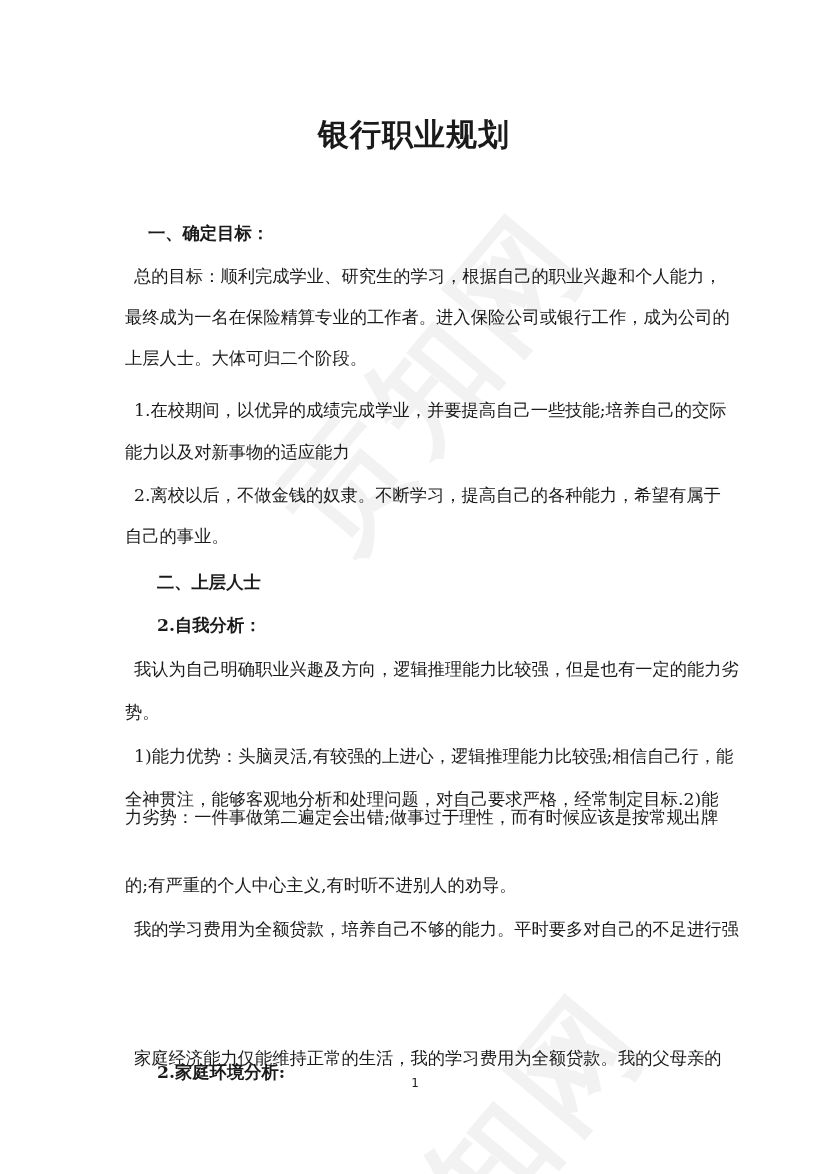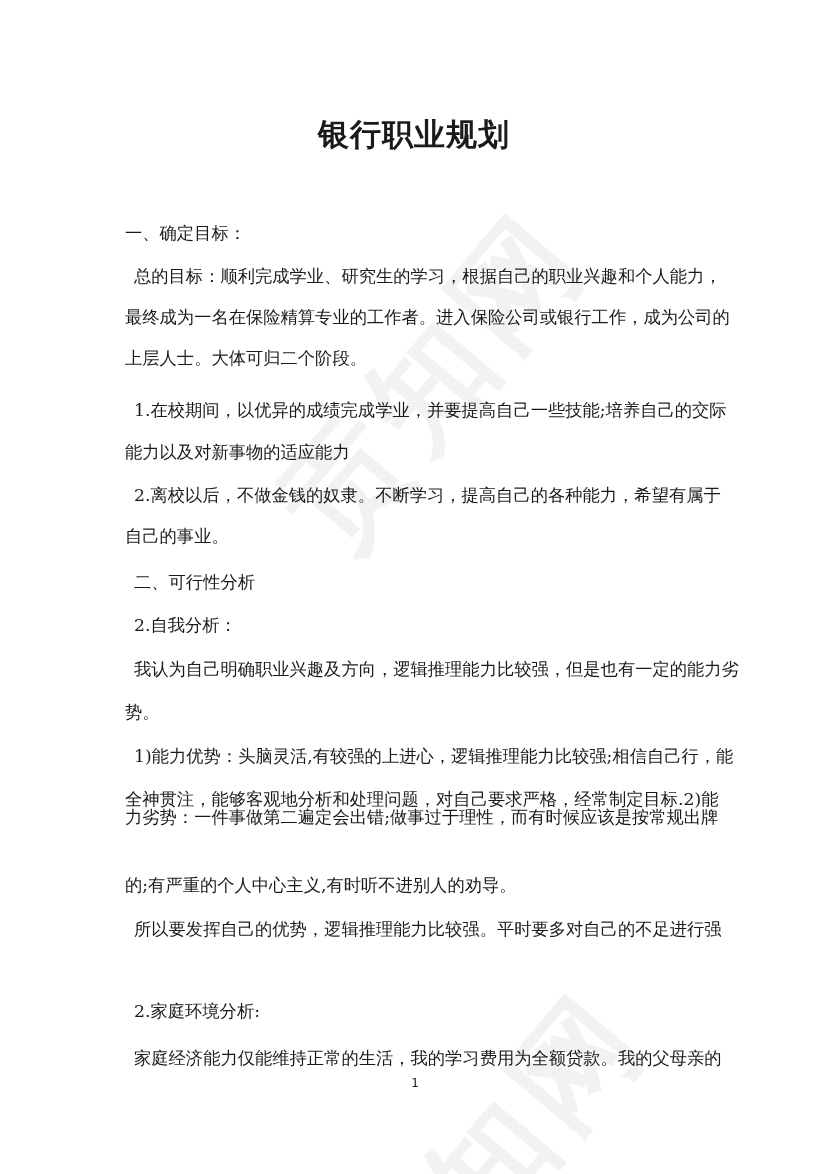--- a/index.html
+++ b/index.html
@@ -7,21 +7,21 @@
          font-family: "DejaVu Serif", "Liberation Serif", serif; color: #1a1a1a; }
   .page { position: absolute; left: 0; top: 0; width: 830px; height: 1174px; }
   .watermark { position: absolute; color: rgba(0,0,0,0.05); font-family: "DejaVu Sans", sans-serif;
                font-weight: bold; font-size: 120px; transform: rotate(-50deg); white-space: nowrap;
                pointer-events: none; letter-spacing: 10px; }
   .wm1 { left: 240px; top: 300px; }
   .wm2 { left: 300px; top: 1080px; }
   .title { position: absolute; top: 114px; left: 0; width: 828px; text-align: center;
            font-size: 31px; font-weight: bold; letter-spacing: 1px; }
   .line { position: absolute; left: 125px; width: 590px; font-size: 17.3px; white-space: nowrap; line-height: 24px; }
-  .bold { font-weight: normal; }
+  .bold { font-weight: bold; margin-left: 23px; }
   .indent { padding-left: 9px; }
   .pagenum { position: absolute; top: 1076px; left: 0; width: 830px; text-align: center; font-size: 12px;
              font-family: "DejaVu Sans", sans-serif; }
 </style>
 </head>
 <body>
 
 <div class="page">
   <div class="watermark wm1">贡知网</div>
   <div class="watermark wm2">贡知网</div>
@@ -29,26 +29,26 @@
   <div class="title">银行职业规划</div>
 
   <div class="line bold" style="top:221px">一、确定目标：</div>
   <div class="line indent" style="top:264px">总的目标：顺利完成学业、研究生的学习，根据自己的职业兴趣和个人能力，</div>
   <div class="line" style="top:305px">最终成为一名在保险精算专业的工作者。进入保险公司或银行工作，成为公司的</div>
   <div class="line" style="top:346px">上层人士。大体可归二个阶段。</div>
   <div class="line indent" style="top:398px">1.在校期间，以优异的成绩完成学业，并要提高自己一些技能;培养自己的交际</div>
   <div class="line" style="top:440px">能力以及对新事物的适应能力</div>
   <div class="line indent" style="top:483px">2.离校以后，不做金钱的奴隶。不断学习，提高自己的各种能力，希望有属于</div>
   <div class="line" style="top:524px">自己的事业。</div>
-  <div class="line bold indent" style="top:570px">二、可行性分析</div>
+  <div class="line bold indent" style="top:570px">二、上层人士</div>
   <div class="line bold indent" style="top:613px">2.自我分析：</div>
   <div class="line indent" style="top:657px">我认为自己明确职业兴趣及方向，逻辑推理能力比较强，但是也有一定的能力劣</div>
   <div class="line" style="top:700px">势。</div>
   <div class="line indent" style="top:744px">1)能力优势：头脑灵活,有较强的上进心，逻辑推理能力比较强;相信自己行，能</div>
   <div class="line" style="top:787px">全神贯注，能够客观地分析和处理问题，对自己要求严格，经常制定目标.2)能</div>
   <div class="line" style="top:805px">力劣势：一件事做第二遍定会出错;做事过于理性，而有时候应该是按常规出牌</div>
   <div class="line" style="top:873px">的;有严重的个人中心主义,有时听不进别人的劝导。</div>
-  <div class="line indent" style="top:917px">所以要发挥自己的优势，逻辑推理能力比较强。平时要多对自己的不足进行强</div>
-  <div class="line bold indent" style="top:999px">2.家庭环境分析:</div>
+  <div class="line indent" style="top:917px">我的学习费用为全额贷款，培养自己不够的能力。平时要多对自己的不足进行强</div>
+  <div class="line bold indent" style="top:1060px">2.家庭环境分析:</div>
   <div class="line indent" style="top:1046px">家庭经济能力仅能维持正常的生活，我的学习费用为全额贷款。我的父母亲的</div>
 
   <div class="pagenum">1</div>
 </div>
 
 </body></html>

